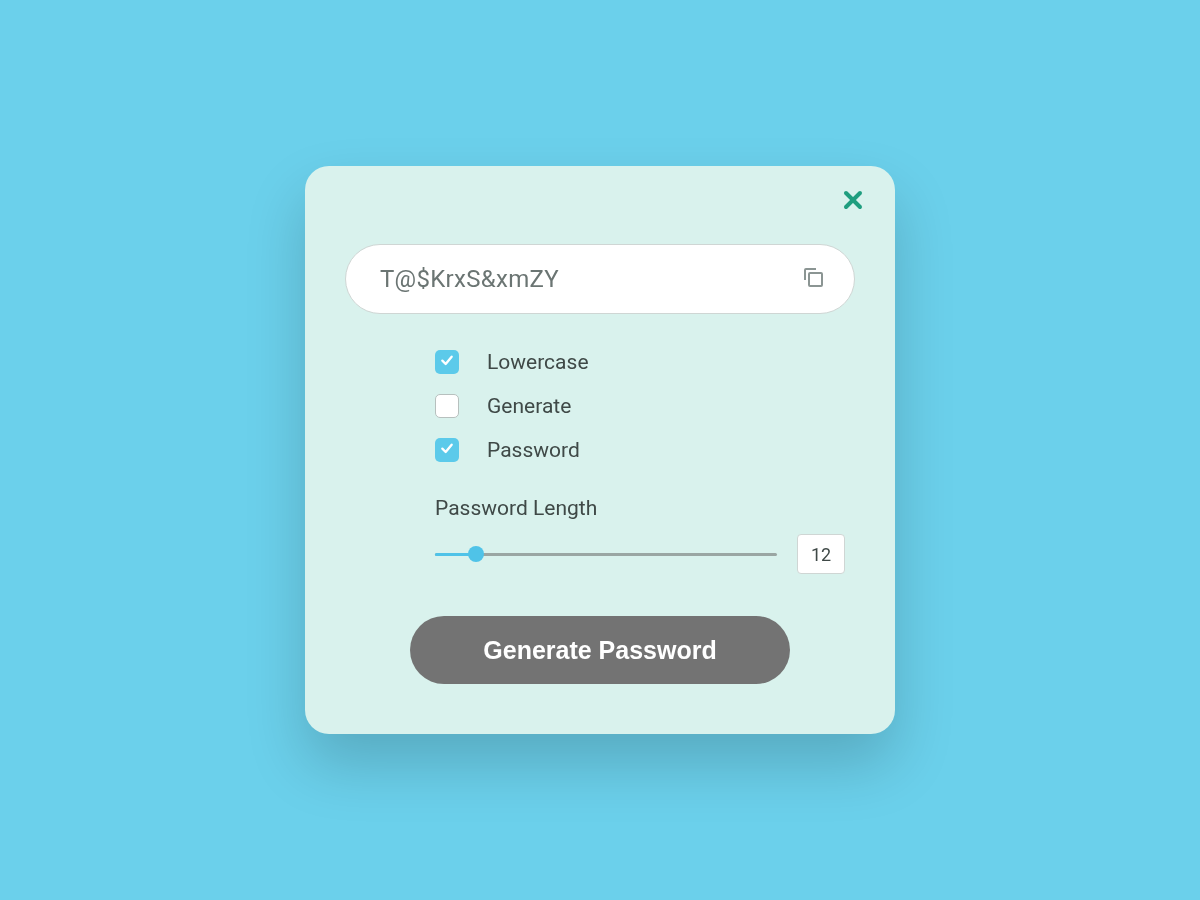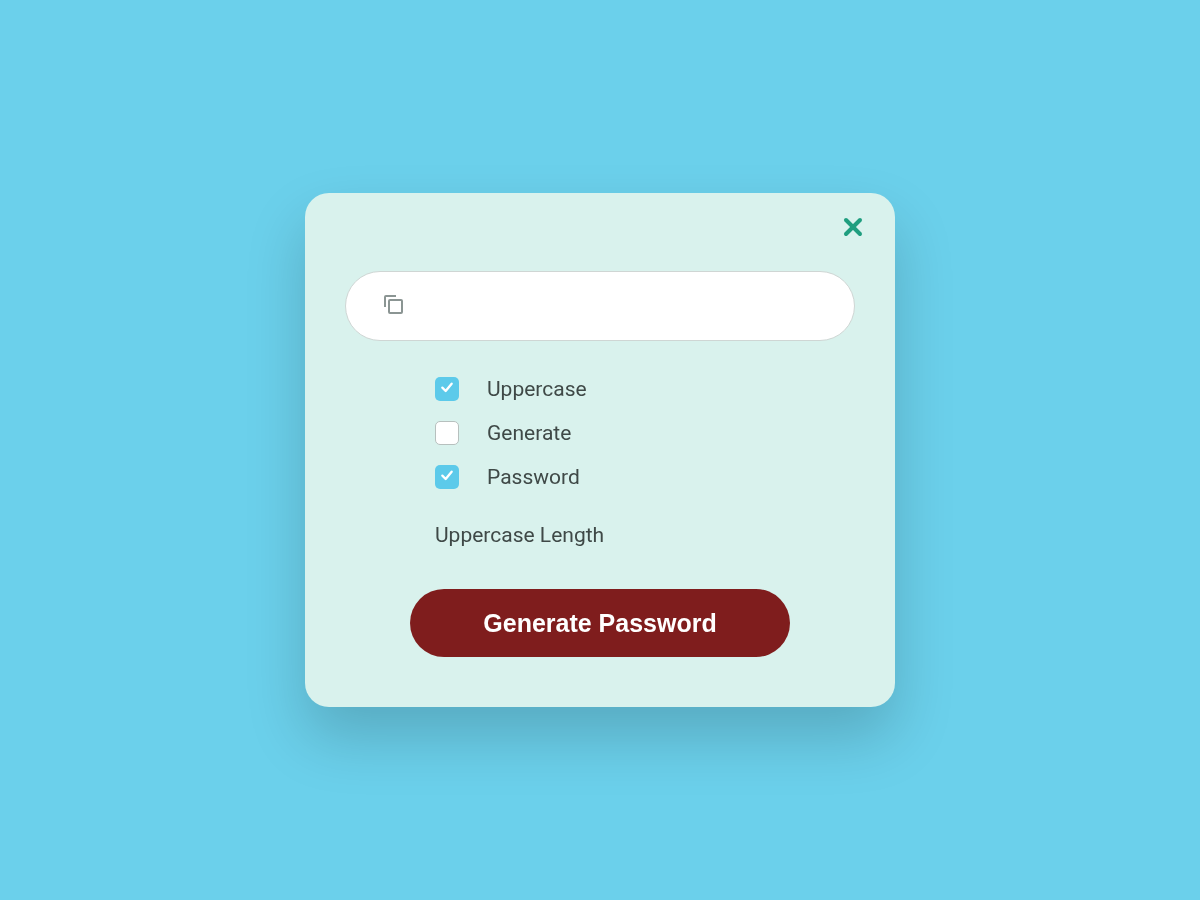--- a/index.html
+++ b/index.html
@@ -149,21 +149,21 @@
     display: flex;
     align-items: center;
     justify-content: center;
     font-size: 18px;
     color: #3f4947;
   }
 
   .generate-btn {
     margin: 42px auto 0 auto;
     display: block;
-    background: #7f1d1d;
+    background: #737373;
     color: #ffffff;
     border: none;
     border-radius: 40px;
     height: 68px;
     width: 380px;
     font-size: 25px;
     font-weight: 600;
     cursor: pointer;
   }
 </style>
@@ -175,61 +175,70 @@
   <div class="close-btn">
     <span>
       <svg viewBox="0 0 24 24" fill="none" stroke="#1f9e7f" stroke-width="4" stroke-linecap="round">
         <line x1="5" y1="5" x2="19" y2="19"></line>
         <line x1="19" y1="5" x2="5" y2="19"></line>
       </svg>
     </span>
   </div>
 
   <div class="password-field">
+    <span class="password-text">T@$KrxS&amp;xmZY</span>
     <div class="copy-btn">
       <span>
         <svg viewBox="0 0 24 24" fill="none" stroke="#8b9593" stroke-width="2">
           <rect x="8" y="8" width="13" height="13" rx="1"></rect>
           <path d="M4 15 V5 a1 1 0 0 1 1-1 h10"></path>
         </svg>
       </span>
     </div>
   </div>
 
   <div class="options">
+
 
     <div class="option-row">
       <div class="checkbox checked">
         <span>
           <svg viewBox="0 0 24 24" fill="none" stroke="#ffffff" stroke-width="3.5" stroke-linecap="round" stroke-linejoin="round">
             <polyline points="5,13 10,18 19,7"></polyline>
           </svg>
         </span>
       </div>
-      <span class="option-label">Uppercase</span>
-    </div>
-
+      <span class="option-label">Lowercase</span>
+    </div>
 
     <div class="option-row">
       <div class="checkbox unchecked"></div>
       <span class="option-label">Generate</span>
     </div>
 
     <div class="option-row">
       <div class="checkbox checked">
         <span>
           <svg viewBox="0 0 24 24" fill="none" stroke="#ffffff" stroke-width="3.5" stroke-linecap="round" stroke-linejoin="round">
             <polyline points="5,13 10,18 19,7"></polyline>
           </svg>
         </span>
       </div>
       <span class="option-label">Password</span>
     </div>
 
   </div>
 
   <div class="length-section">
-    <div class="length-label">Uppercase Length</div>
+    <div class="length-label">Password Length</div>
+    <div class="slider-row">
+      <div class="slider">
+        <div class="slider-track"></div>
+        <div class="slider-fill"></div>
+        <div class="slider-thumb"></div>
+      </div>
+      <div class="length-value">12</div>
+    </div>
   </div>
 
   <button class="generate-btn">Generate Password</button>
 
 </div>
 
 </body></html>

